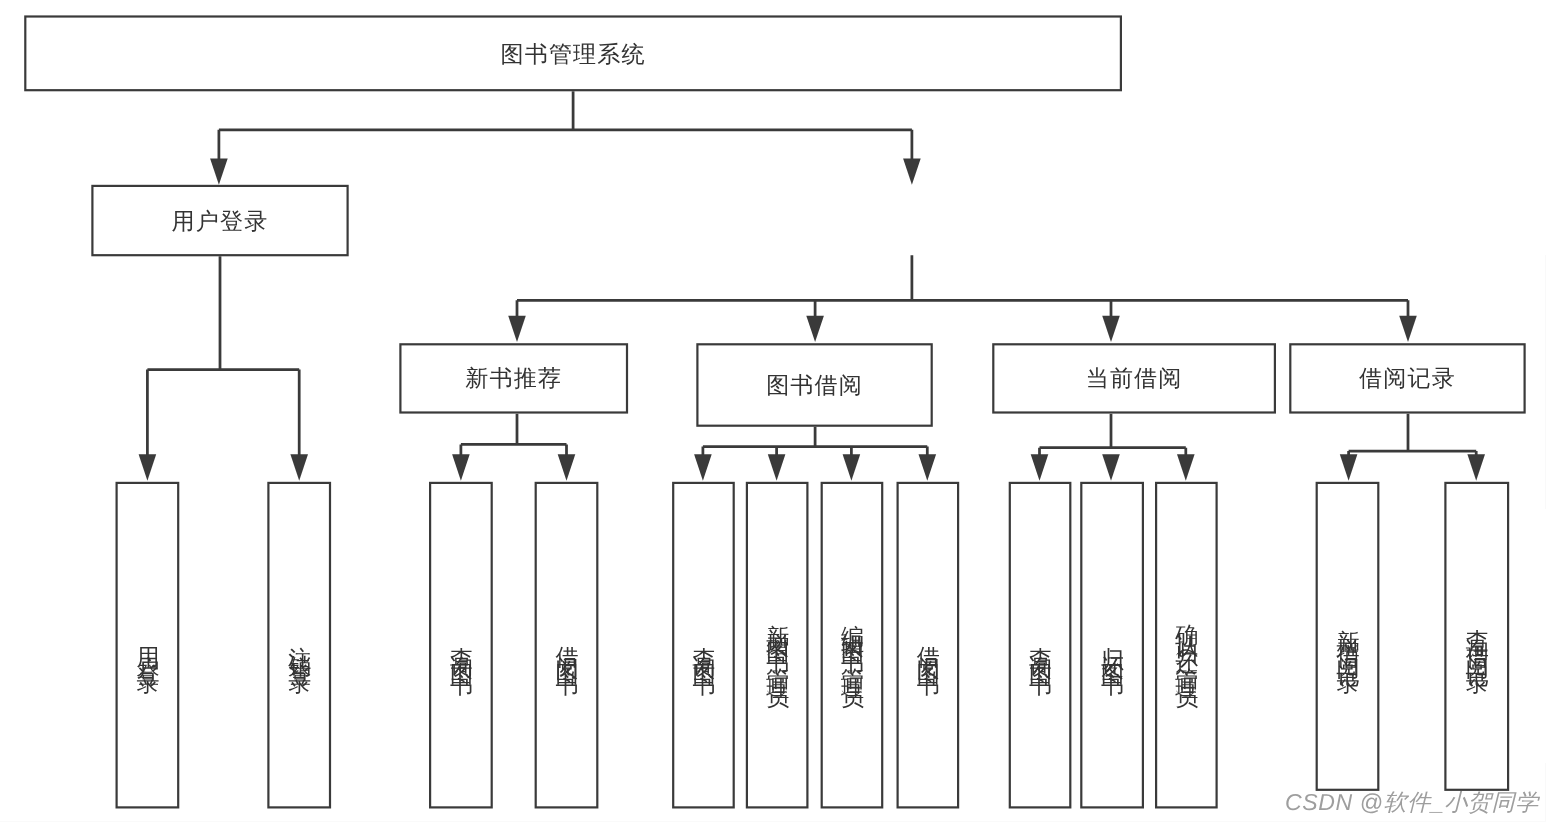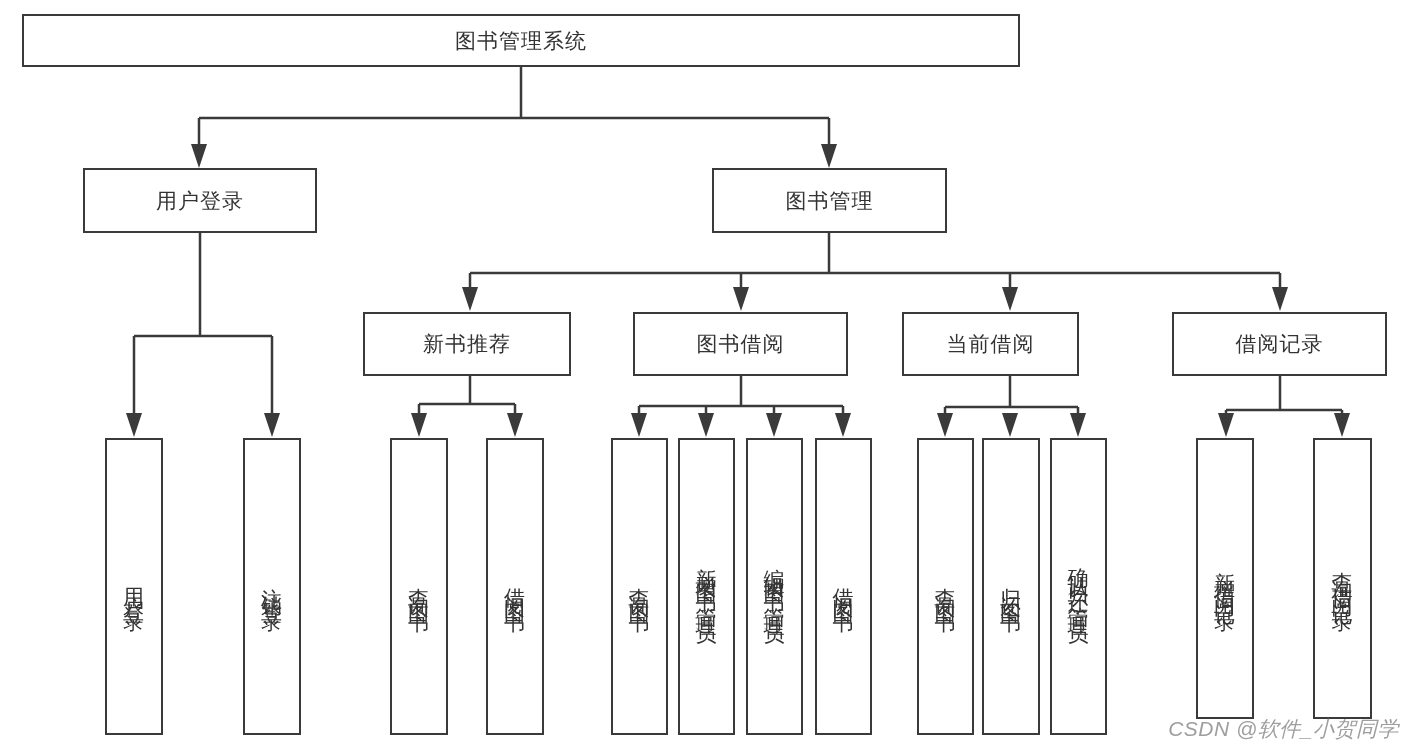--- a/index.html
+++ b/index.html
@@ -36,26 +36,26 @@
     white-space:nowrap;
   }
   .node.vert{
     writing-mode:vertical-rl;
     text-orientation:mixed;
     letter-spacing:8px;
     font-size:21px;
     line-height:1;
   }
   
-  .n-root      {left:22px;  top:14px;  width:998px; height:53px;}
+  .n-root      {left:22px;  top:14px;  width:998px; height:69px;}
   .n-login     {left:83px;  top:168px; width:234px; height:65px;}
   .n-mgmt      {left:712px; top:168px; width:235px; height:65px;}
   .n-recommend {left:363px; top:312px; width:208px; height:64px;}
-  .n-borrow    {left:633px; top:312px; width:215px; height:64px;}
-  .n-current   {left:902px; top:312px; width:177px; height:64px;}
+  .n-borrow    {left:633px; top:312px; width:215px; height:76px;}
+  .n-current   {left:902px; top:312px; width:258px; height:64px;}
   .n-records   {left:1172px;top:312px; width:215px; height:64px;}
   
   .l-login-0   {left:105px; top:438px; width:58px; height:297px;}
   .l-login-1   {left:243px; top:438px; width:58px; height:297px;}
   .l-rec-0     {left:390px; top:438px; width:58px; height:297px;}
   .l-rec-1     {left:486px; top:438px; width:58px; height:297px;}
   .l-bor-0     {left:611px; top:438px; width:57px; height:297px;}
   .l-bor-1     {left:678px; top:438px; width:57px; height:297px;}
   .l-bor-2     {left:746px; top:438px; width:57px; height:297px;}
   .l-bor-3     {left:815px; top:438px; width:57px; height:297px;}
@@ -122,21 +122,20 @@
       <path d="M1070 413 L1086 413 L1078 437 Z"></path>
 
       <path d="M1218 413 L1234 413 L1226 437 Z"></path>
       <path d="M1334 413 L1350 413 L1342 437 Z"></path>
     </g>
   </svg>
 
   <div class="node n-root">图书管理系统</div>
 
   <div class="node n-login">用户登录</div>
-  <div class="node n-mgmt">图书管理</div>
 
   <div class="node n-recommend">新书推荐</div>
   <div class="node n-borrow">图书借阅</div>
   <div class="node n-current">当前借阅</div>
   <div class="node n-records">借阅记录</div>
 
   <div class="node vert l-login-0">用户登录</div>
   <div class="node vert l-login-1">注销登录</div>
 
   <div class="node vert l-rec-0">查询图书</div>

